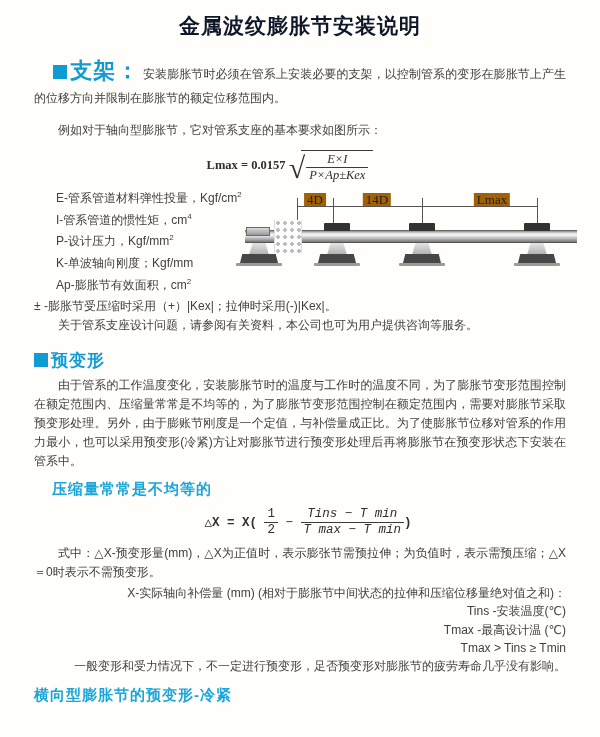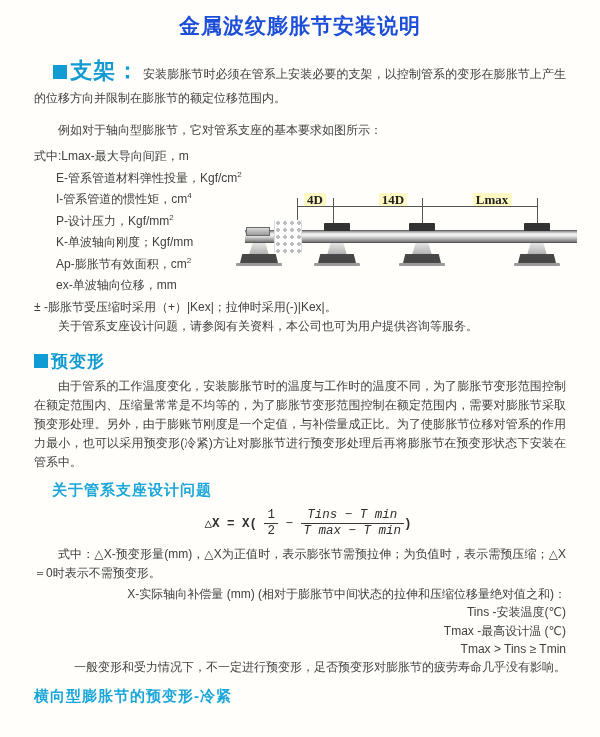--- a/index.html
+++ b/index.html
@@ -6,21 +6,21 @@
   * { margin:0; padding:0; box-sizing:border-box; }
   html,body { background:#fffefa; }
   body {
     width:600px; height:737px; overflow:hidden; position:relative;
     font-family:"Liberation Sans","DejaVu Sans",sans-serif;
     color:var(--ink);
   }
   .page { padding:13px 34px 0 34px; position:relative; height:100%; }
 
   h1.title {
-    text-align:center; font-size:21px; font-weight:bold; color:#1d4ed8;
+    text-align:center; font-size:21px; font-weight:bold; color:#0f172a;
     letter-spacing:1px; margin-bottom:15px; line-height:1.25;
   }
 
   .blue-sq { display:inline-block; width:14px; height:14px; background:var(--accent);
     vertical-align:-1px; margin-right:3px; }
   .sec-head-inline { color:var(--accent); font-size:22px; font-weight:bold; letter-spacing:1px; }
   .sec-head { color:var(--accent); font-size:17px; font-weight:bold; letter-spacing:1px;
     margin:15px 0 4px 0; }
   .sub-head { color:#1ba6da; font-size:15px; font-weight:bold; letter-spacing:1px; }
 
@@ -53,21 +53,21 @@
   .note-line { font-size:12px; line-height:18.6px; color:#404040; text-indent:2em; }
 
   .axial-lines .def-row { line-height:18.2px; }
 
   
   .diagram { position:absolute; left:240px; top:193px; width:345px; height:100px; }
   .dim-h { position:absolute; left:57px; top:13px; width:240px; height:0;
     border-top:1px solid #555; }
   .tick { position:absolute; top:5px; width:0; height:34px; border-left:1px solid #555; }
   .dim-label { position:absolute; top:0; font-family:"Liberation Serif","DejaVu Serif",serif;
-    font-weight:bold; font-size:13px; color:#1e1e1e; background:#fef9c3; padding:0 3px;
+    font-weight:normal; font-size:13px; color:#1e1e1e; background:#a16207; padding:0 3px;
     transform:translateX(-50%); line-height:13px; }
   .pipe { position:absolute; left:5px; top:37px; width:332px; height:13px;
     background:linear-gradient(to bottom,#8d8d8d 0%,#e3e3e3 22%,#f5f5f5 38%,#c4c4c4 62%,#777 100%);
     border-top:1px solid #666; border-bottom:1px solid #555; }
   .bellows { position:absolute; left:34px; top:27px; width:28px; height:33px;
     background-color:#fdfdfd;
     background-image:radial-gradient(circle at 3px 3px,#bdbdbd 1.6px,rgba(0,0,0,0) 2.1px);
     background-size:7px 7px; border-left:1px solid #ddd; border-right:1px solid #ddd; }
   .coupling { position:absolute; left:6px; top:34px; width:24px; height:9px;
     background:linear-gradient(#d9d9d9,#9a9a9a); border:1px solid #6b6b6b; }
@@ -87,39 +87,41 @@
 <div class="page">
 
   <h1 class="title">金属波纹膨胀节安装说明</h1>
 
   <p class="intro">
     <span class="blue-sq"></span><span class="sec-head-inline">支架：</span>
     <span>安装膨胀节时必须在管系上安装必要的支架，以控制管系的变形在膨胀节上产生的位移方向并限制在膨胀节的额定位移范围内。</span>
   </p>
   <p class="body-txt example indent2">例如对于轴向型膨胀节，它对管系支座的基本要求如图所示：</p>
 
+  <div class="formula-row formula1 f">
+    <span class="f-bold">Lmax = 0.0157</span>
+    <span class="rad">√</span><span class="radicand"><span class="frac"><span class="num f-it">E×I</span><span class="den f-it">P×Ap±Kex</span></span></span>
+  </div>
 
   <div class="defs">
-    <div class="def-row"><span>式中:Lmax-最大导向间距，m</span><sup></sup></div>
     <div class="def-row ind"><span>E-管系管道材料弹性投量，Kgf/cm</span><sup>2</sup></div>
     <div class="def-row ind"><span>I-管系管道的惯性矩，cm</span><sup>4</sup></div>
     <div class="def-row ind"><span>P-设计压力，Kgf/mm</span><sup>2</sup></div>
     <div class="def-row ind"><span>K-单波轴向刚度；Kgf/mm</span><sup></sup></div>
     <div class="def-row ind"><span>Ap-膨胀节有效面积，cm</span><sup>2</sup></div>
-    <div class="def-row ind"><span>ex-单波轴向位移，mm</span><sup></sup></div>
     <div class="def-row"><span>± -膨胀节受压缩时采用（+）|Kex|；拉伸时采用(-)|Kex|。</span><sup></sup></div>
   </div>
   <div class="note-line">关于管系支座设计问题，请参阅有关资料，本公司也可为用户提供咨询等服务。</div>
 
   <div class="sec-head">
     <span class="blue-sq"></span><span>预变形</span>
   </div>
   <p class="body-txt indent2">由于管系的工作温度变化，安装膨胀节时的温度与工作时的温度不同，为了膨胀节变形范围控制在额定范围内、压缩量常常是不均等的，为了膨胀节变形范围控制在额定范围内，需要对膨胀节采取预变形处理。另外，由于膨账节刚度是一个定值，与补偿量成正比。为了使膨胀节位移对管系的作用力最小，也可以采用预变形(冷紧)方让对膨胀节进行预变形处理后再将膨胀节在预变形状态下安装在管系中。</p>
 
-  <div class="sub-head" style="margin:9px 0 0 18px;">关于管系支座设计问题</div>
+  <div class="sub-head" style="margin:9px 0 0 18px;">压缩量常常是不均等的</div>
 
   <div class="formula-row formula2 f">
     <span class="f-bold">△X = X(</span>
     <span class="frac"><span class="num">1</span><span class="den">2</span></span>
     <span>−</span>
     <span class="frac f-it"><span class="num">Tins − T min</span><span class="den">T max − T min</span></span><span class="f-bold">)</span>
   </div>
 
   <p class="body-txt indent2">式中：△X-预变形量(mm)，△X为正值时，表示膨张节需预拉伸；为负值时，表示需预压缩；△X＝0时表示不需预变形。</p>
 
@@ -133,21 +135,21 @@
 
   <div class="sub-head" style="margin:11px 0 0 0;">横向型膨胀节的预变形-冷紧</div>
 
   <div class="diagram">
     <div class="dim-h"></div>
     <div class="tick" style="left:57px;"></div>
     <div class="tick" style="left:93px;"></div>
     <div class="tick" style="left:182px;"></div>
     <div class="tick" style="left:297px;"></div>
     <div class="dim-label" style="left:75px;">4D</div>
-    <div class="dim-label" style="left:137px;margin-left:16px;">14D</div>
+    <div class="dim-label" style="left:137px;">14D</div>
     <div class="dim-label" style="left:252px;">Lmax</div>
 
     <div class="pipe"></div>
     <div class="coupling"></div>
     <div class="bellows"></div>
 
     <div>
       <div class="saddle" style="left:19px;"></div>
       <div class="pedestal" style="left:19px;"></div>
       <div class="ground" style="left:19px;"></div>

